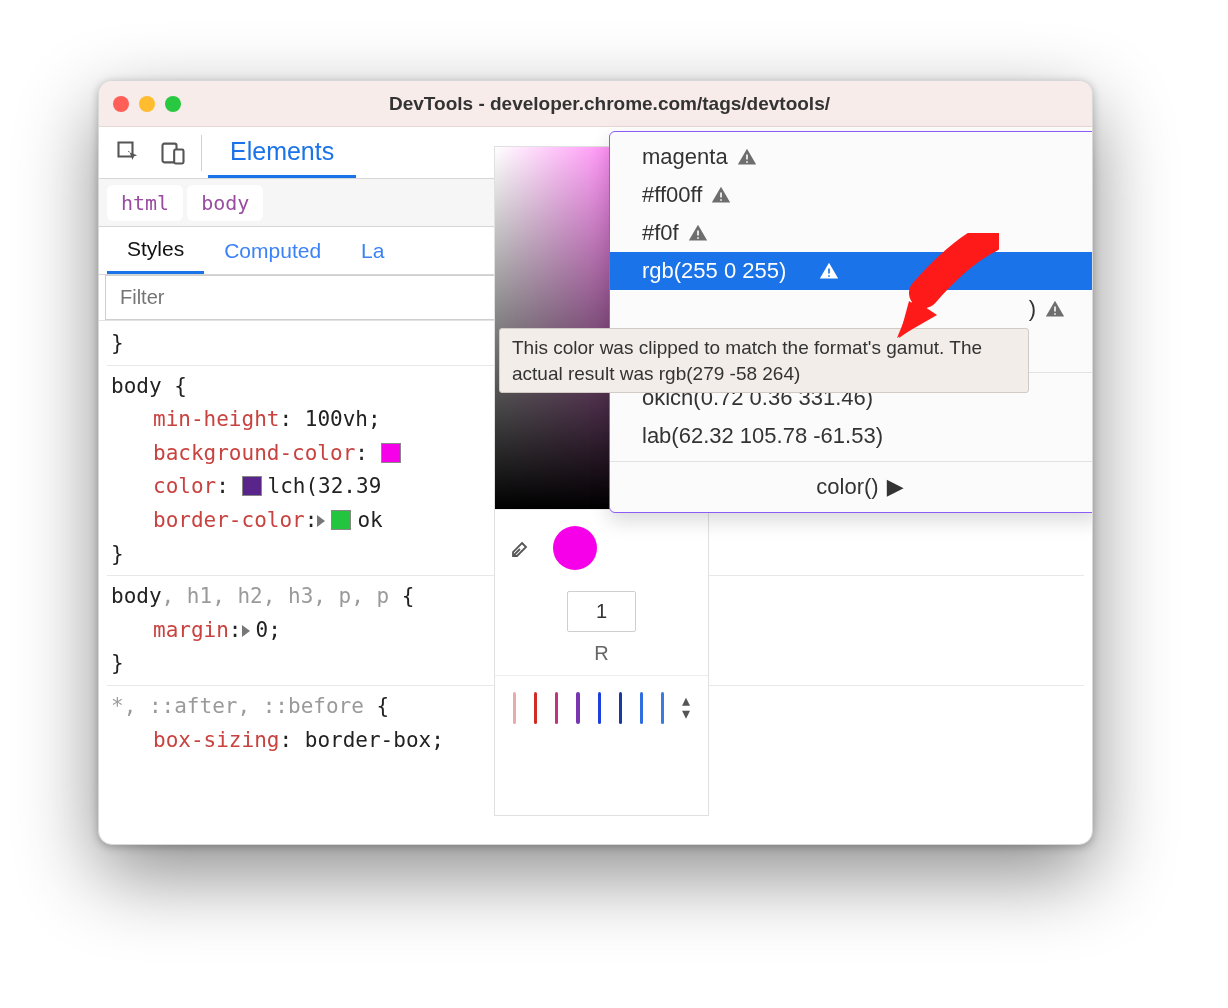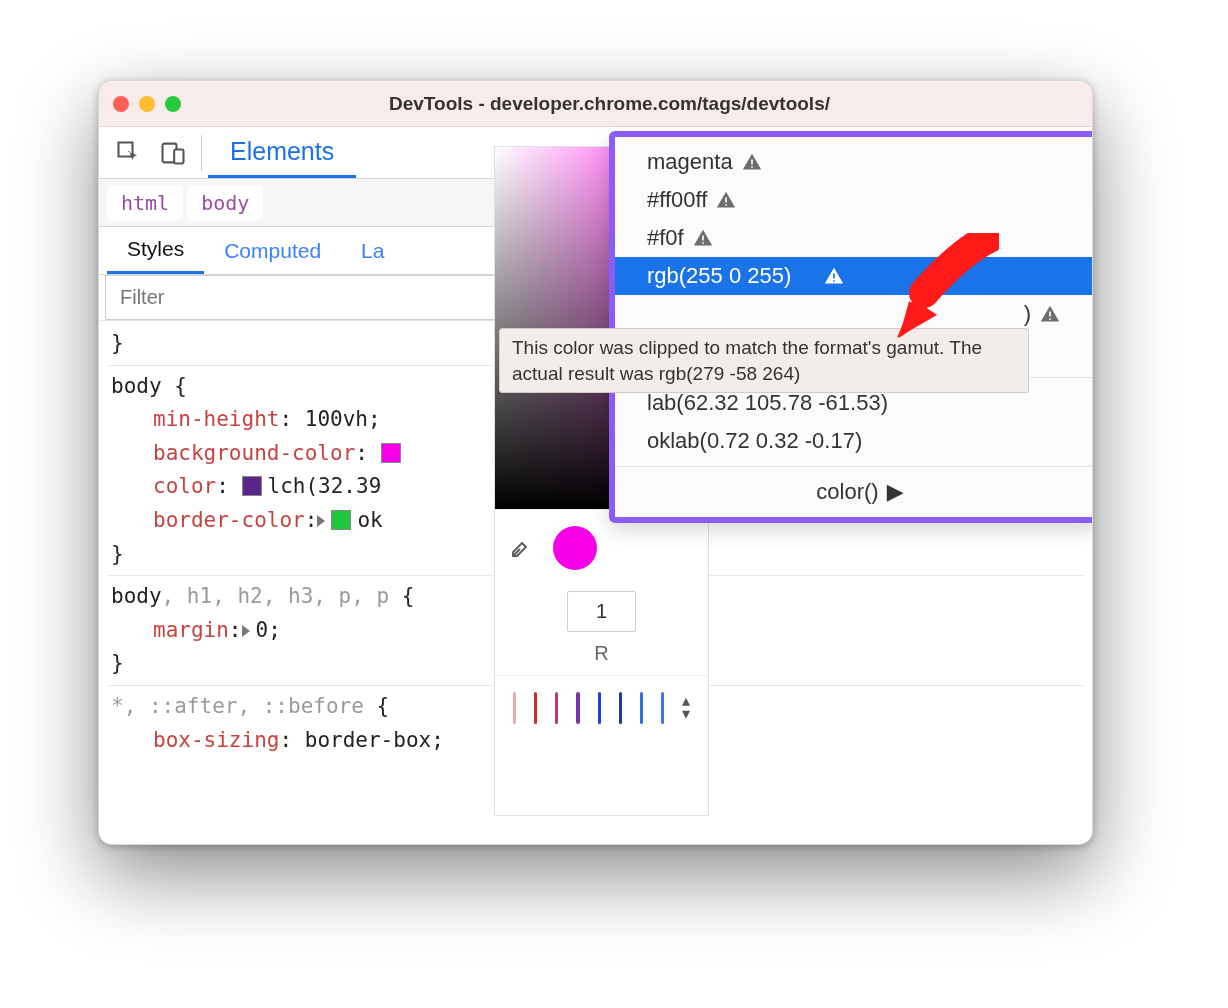--- a/index.html
+++ b/index.html
@@ -176,21 +176,21 @@
   .mini { width: 32px; height: 32px; border-radius: 4px; }
   .steppers { margin-left: auto; font-size: 16px; color: #555; line-height: 0.8; }
 
   
   .fmt-menu {
     position: absolute;
     left: 510px;
     top: 50px;
     width: 490px;
     background: #fbfbfb;
-    border: 6px solid #8b5cf6;
+    border: 1px solid #8b5cf6;
     border-radius: 6px;
     box-shadow: 0 8px 20px rgba(0,0,0,0.15);
     font-size: 22px;
     color: #333;
   }
   .fmt-section { padding: 6px 0; }
   .fmt-sep { border-top: 1px solid #e2e2e2; }
   .fmt-item {
     padding: 6px 32px;
     display: flex;
@@ -361,24 +361,24 @@
             <path class="warn-path" d="M12 2L1 21h22L12 2zm-1 7h2v6h-2V9zm0 8h2v2h-2v-2z"></path>
           </svg>
       </div>
       <div class="fmt-item" style="color:#777">
         <span>hwb(302.69deg 0% 0%)</span>
       </div>
     </div>
     <div class="fmt-sep"></div>
     <div class="fmt-section">
       <div class="fmt-item">
+          <span>oklch(0.72 0.36 331.46)</span>
+        </div>
+      <div class="fmt-item">
           <span>lab(62.32 105.78 -61.53)</span>
-        </div>
-      <div class="fmt-item">
-          <span>oklab(0.72 0.32 -0.17)</span>
         </div>
     </div>
     <div class="fmt-sep"></div>
     <div class="fmt-section">
       <div class="fmt-item color-fn">
         <span>color()</span>
         <span>▶</span>
       </div>
     </div>
   </div>

